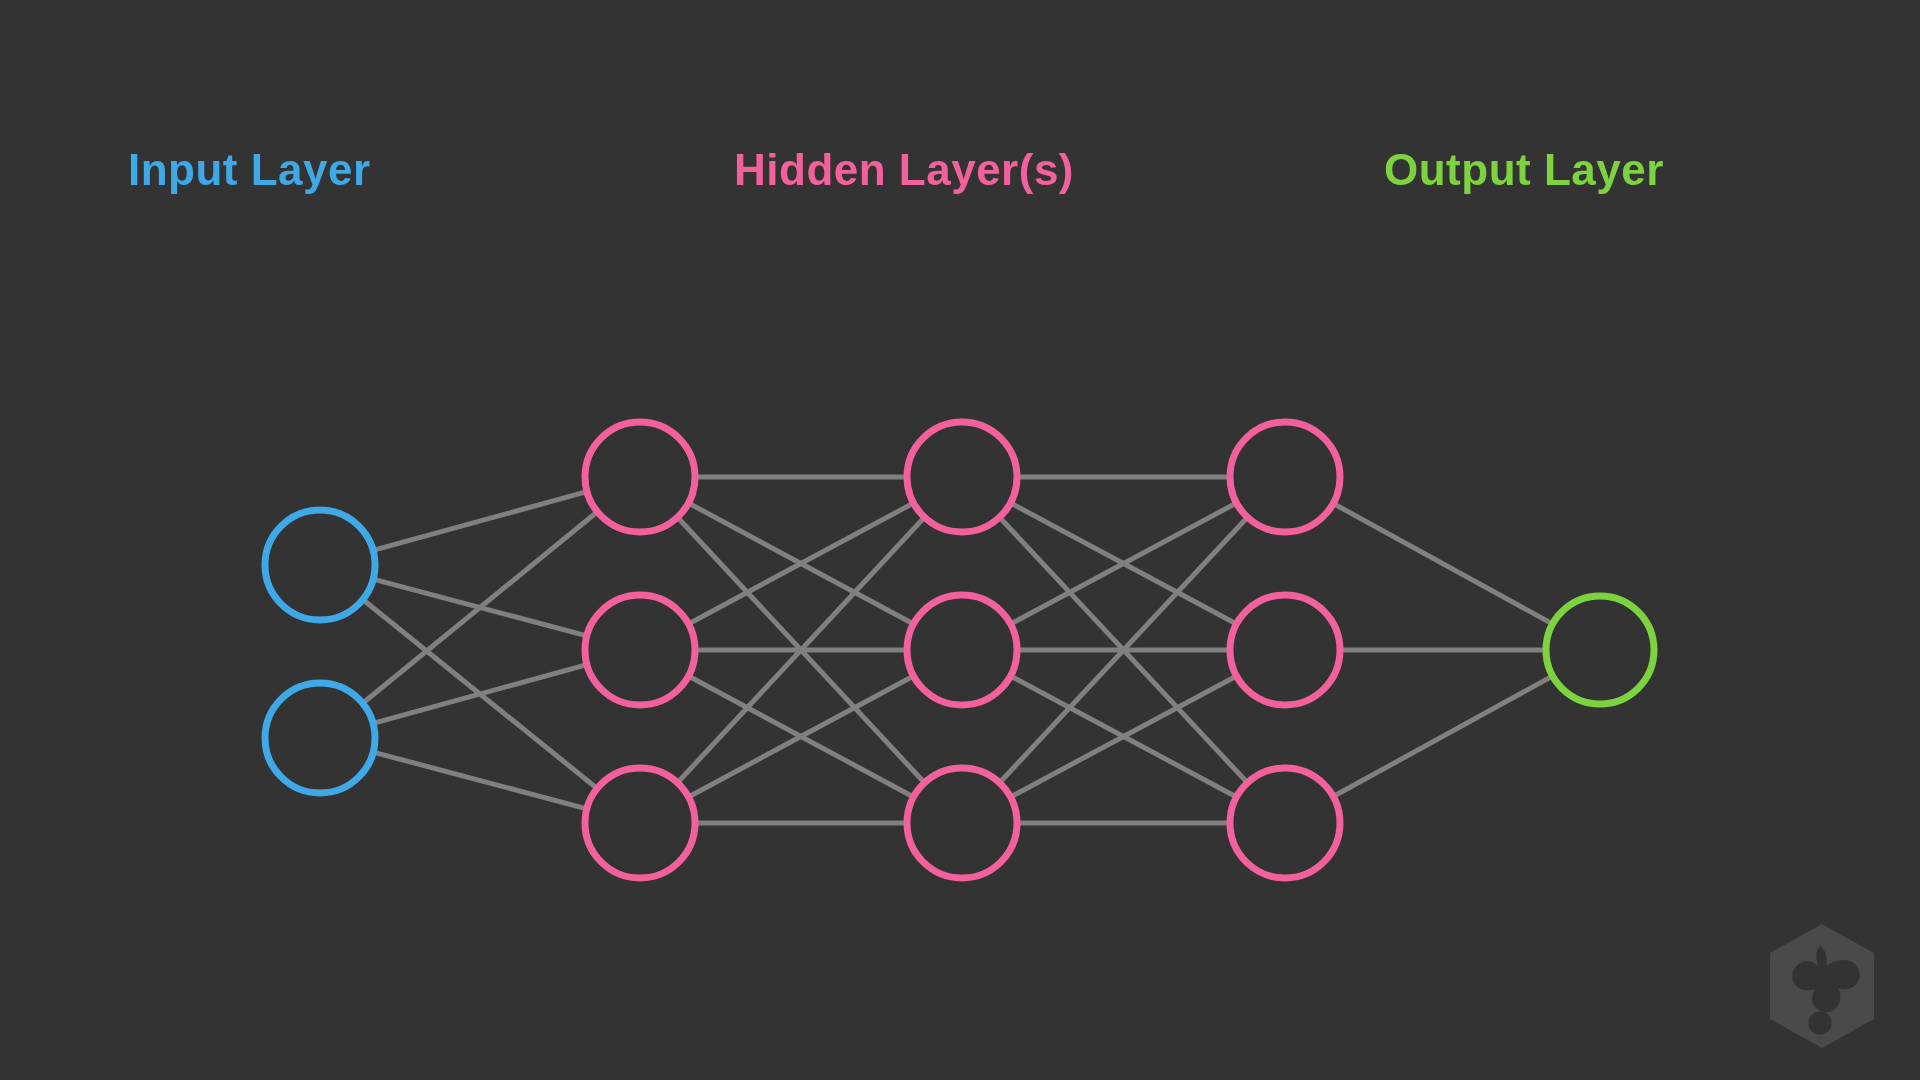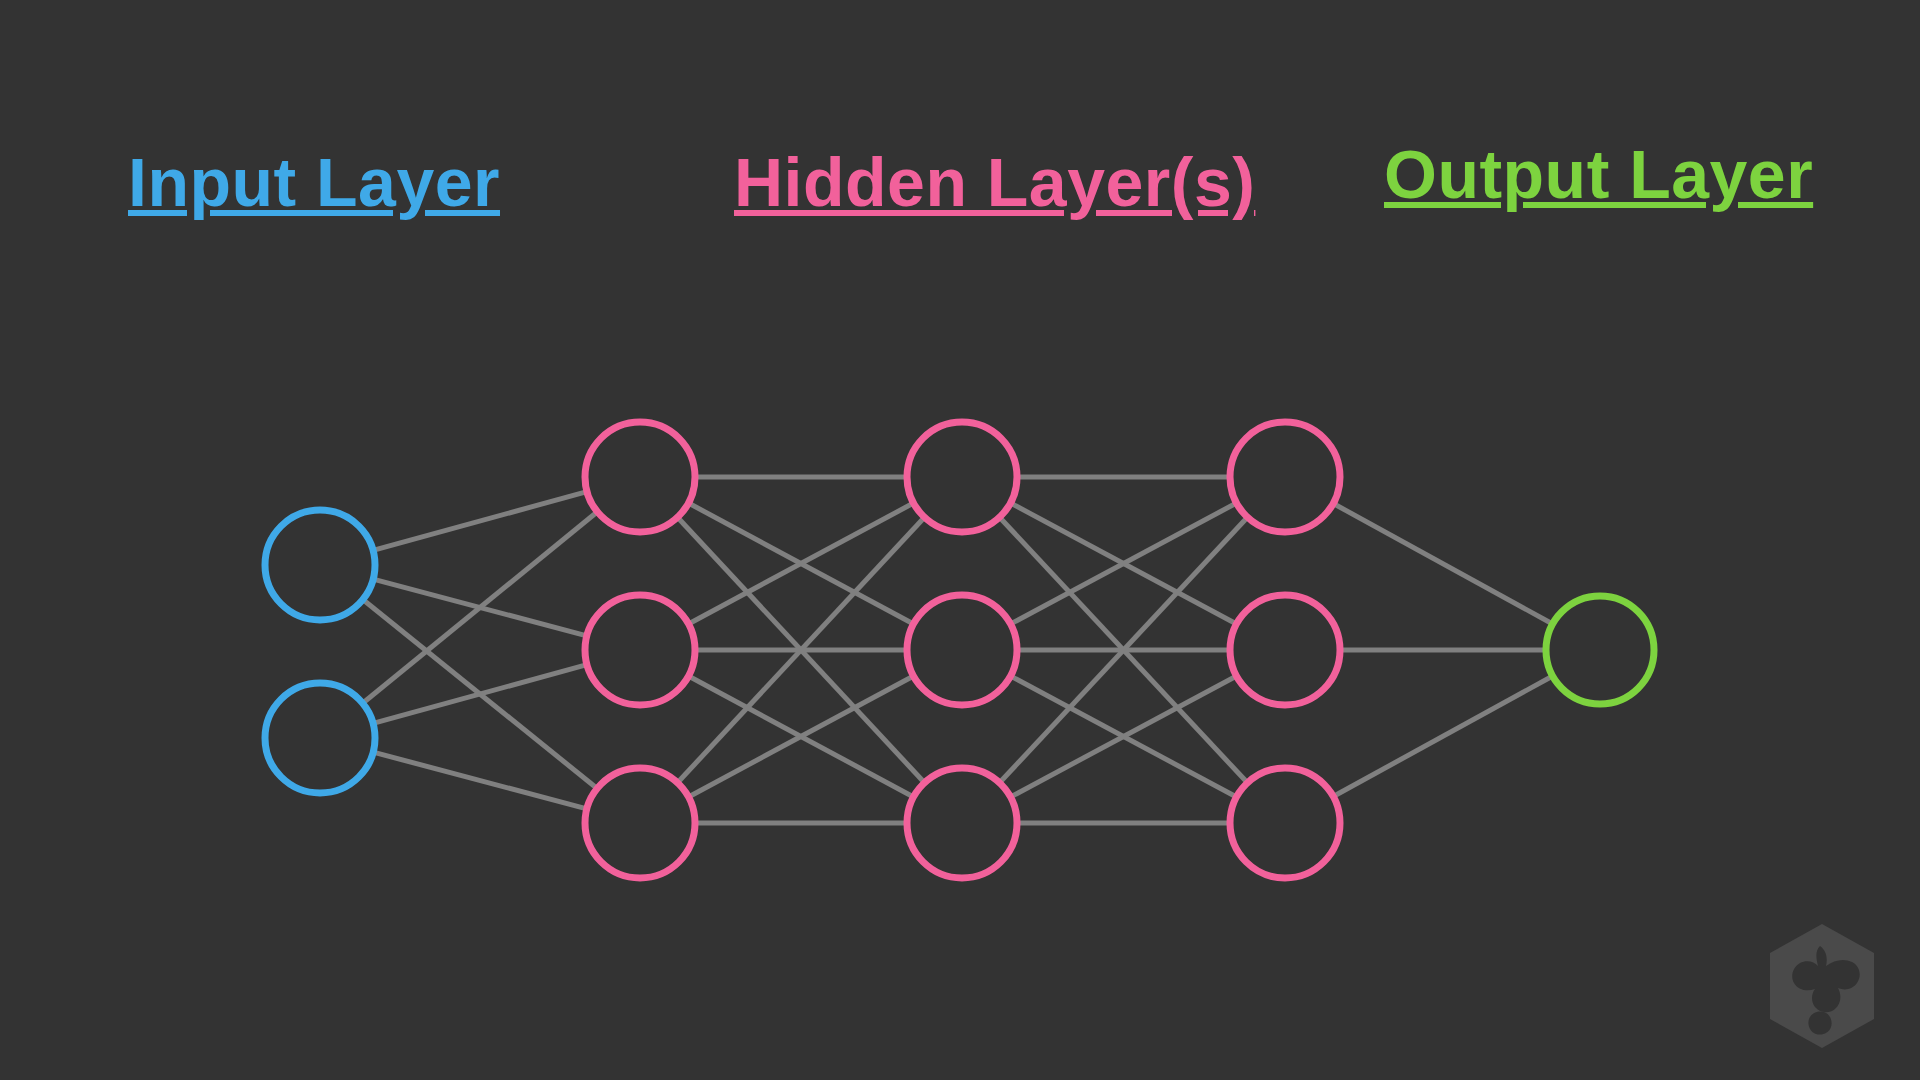--- a/index.html
+++ b/index.html
@@ -17,26 +17,25 @@
   #stage {
     position: relative;
     width: 1920px;
     height: 1080px;
     background: #333333;
   }
   .layer-label {
     position: absolute;
     font-family: "Liberation Sans", sans-serif;
     font-weight: bold;
-    font-size: 68px;
+    font-size: 44px;
     letter-spacing: 0.5px;
     white-space: nowrap;
     line-height: 1;
     user-select: none;
-    text-decoration: underline;
   }
   #label-input   { left: 128px;  top: 148px; }
   #label-hidden  { left: 694px;  top: 148px; margin-left: 40px; }
   #label-output  { left: 1384px; top: 148px; }
 
   #network-svg {
     position: absolute;
     left: 0;
     top: 0;
     width: 1920px;
@@ -105,21 +104,21 @@
         <circle cx="1285" cy="650" r="55" stroke="#F2619B" stroke-width="7" class="node-circle"></circle>
         <circle cx="1285" cy="823" r="55" stroke="#F2619B" stroke-width="7" class="node-circle"></circle>
         <circle cx="1600" cy="650" r="54" stroke="#7DD33F" stroke-width="7" class="node-circle"></circle>
       </g>
   </svg>
 
   <div class="layer-label" id="label-input" style="color: rgb(63, 169, 232); left: 128px; top: 148px;">Input Layer</div>
 
   <div class="layer-label" id="label-hidden" style="color: rgb(242, 97, 155); left: 694px; top: 148px;">Hidden Layer(s)</div>
 
-  <div class="layer-label" id="label-output" style="color: rgb(125, 211, 63); left: 1384px; top: 140px;">Output Layer</div>
+  <div class="layer-label" id="label-output" style="color: rgb(125, 211, 63); left: 1384px; top: 148px;">Output Layer</div>
 
   <svg id="watermark" viewBox="0 0 120 132">
     <path id="wm-hex" d="M60 4 L112 33 L112 99 L60 128 L8 99 L8 33 Z" fill="#4A4A4A"></path>
     <path id="wm-mark" d="M58 26 C64 30 66 38 64 46 C72 40 82 38 90 42 C98 46 100 56 95 63
              C91 69 83 71 76 68 C80 75 79 84 73 89 C67 94 58 93 53 87
              C49 82 49 74 53 69 C45 72 36 70 32 63 C28 56 31 47 38 43
              C44 40 52 41 56 46 C54 38 53 31 58 26 Z
              M62 92 C68 94 71 101 69 107 C67 113 60 116 54 114
              C48 112 45 105 47 99 C49 93 56 90 62 92 Z" fill="#333333"></path>
   </svg>

